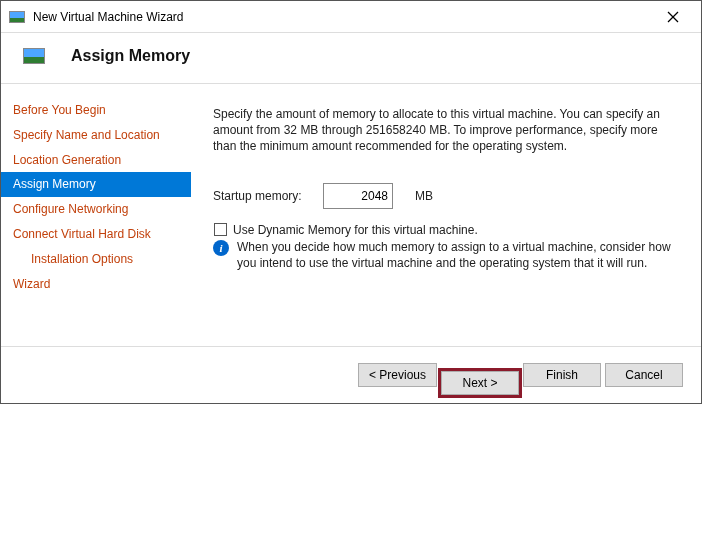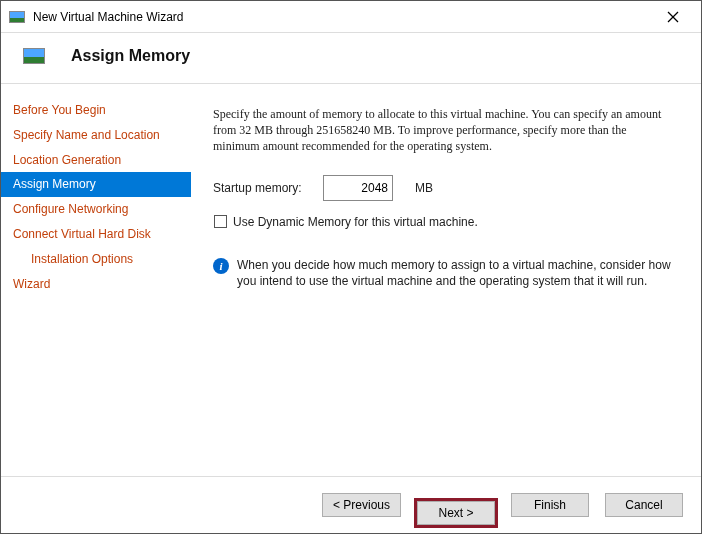--- a/index.html
+++ b/index.html
@@ -7,21 +7,21 @@
       font-family: "Segoe UI", Tahoma, sans-serif;
       font-size: 12px;
       background: #fff;
       color: #000;
       width: 702px;
       height: 534px;
       overflow: hidden;
     }
     .window {
       width: 702px;
-      height: 534px;
+      height: 404px;
       border: 1px solid #555;
       display: flex;
       flex-direction: column;
       background: #fff;
     }
     .titlebar {
       height: 32px;
       display: flex;
       align-items: center;
       padding: 0 8px;
@@ -90,22 +90,21 @@
       padding-left: 30px;
     }
     .content {
       flex: 1;
       padding: 22px 28px 10px 22px;
       font-size: 12px;
       color: #222;
     }
     .desc {
       line-height: 1.35;
-      margin-bottom: 20px;
-      font-family: Liberation Serif, serif;
+      margin-bottom: 28px;
     }
     .row {
       display: flex;
       align-items: center;
       margin-bottom: 14px;
     }
     .label {
       width: 110px;
     }
     .mem-input {
@@ -116,21 +115,21 @@
       padding: 12px 4px;
       font-family: inherit;
       font-size: 12px;
     }
     .unit {
       margin-left: 22px;
     }
     .checkbox-row {
       display: flex;
       align-items: center;
-      margin-bottom: 28px;
+      margin-bottom: 2px;
       padding-left: 1px;
     }
     .checkbox {
       width: 13px;
       height: 13px;
       border: 1px solid #555;
       margin-right: 6px;
       background: #fff;
     }
     .info-row {
@@ -156,21 +155,21 @@
     }
     .info-text {
       line-height: 1.35;
     }
     .footer {
       height: 56px;
       display: flex;
       align-items: center;
       justify-content: flex-end;
       padding: 0 18px;
-      gap: 16px;
+      gap: 4px;
     }
     .btn {
       min-width: 78px;
       height: 24px;
       background: #e1e1e1;
       border: 1px solid #adadad;
       font-family: inherit;
       font-size: 12px;
       cursor: pointer;
       padding: 0 10px;

